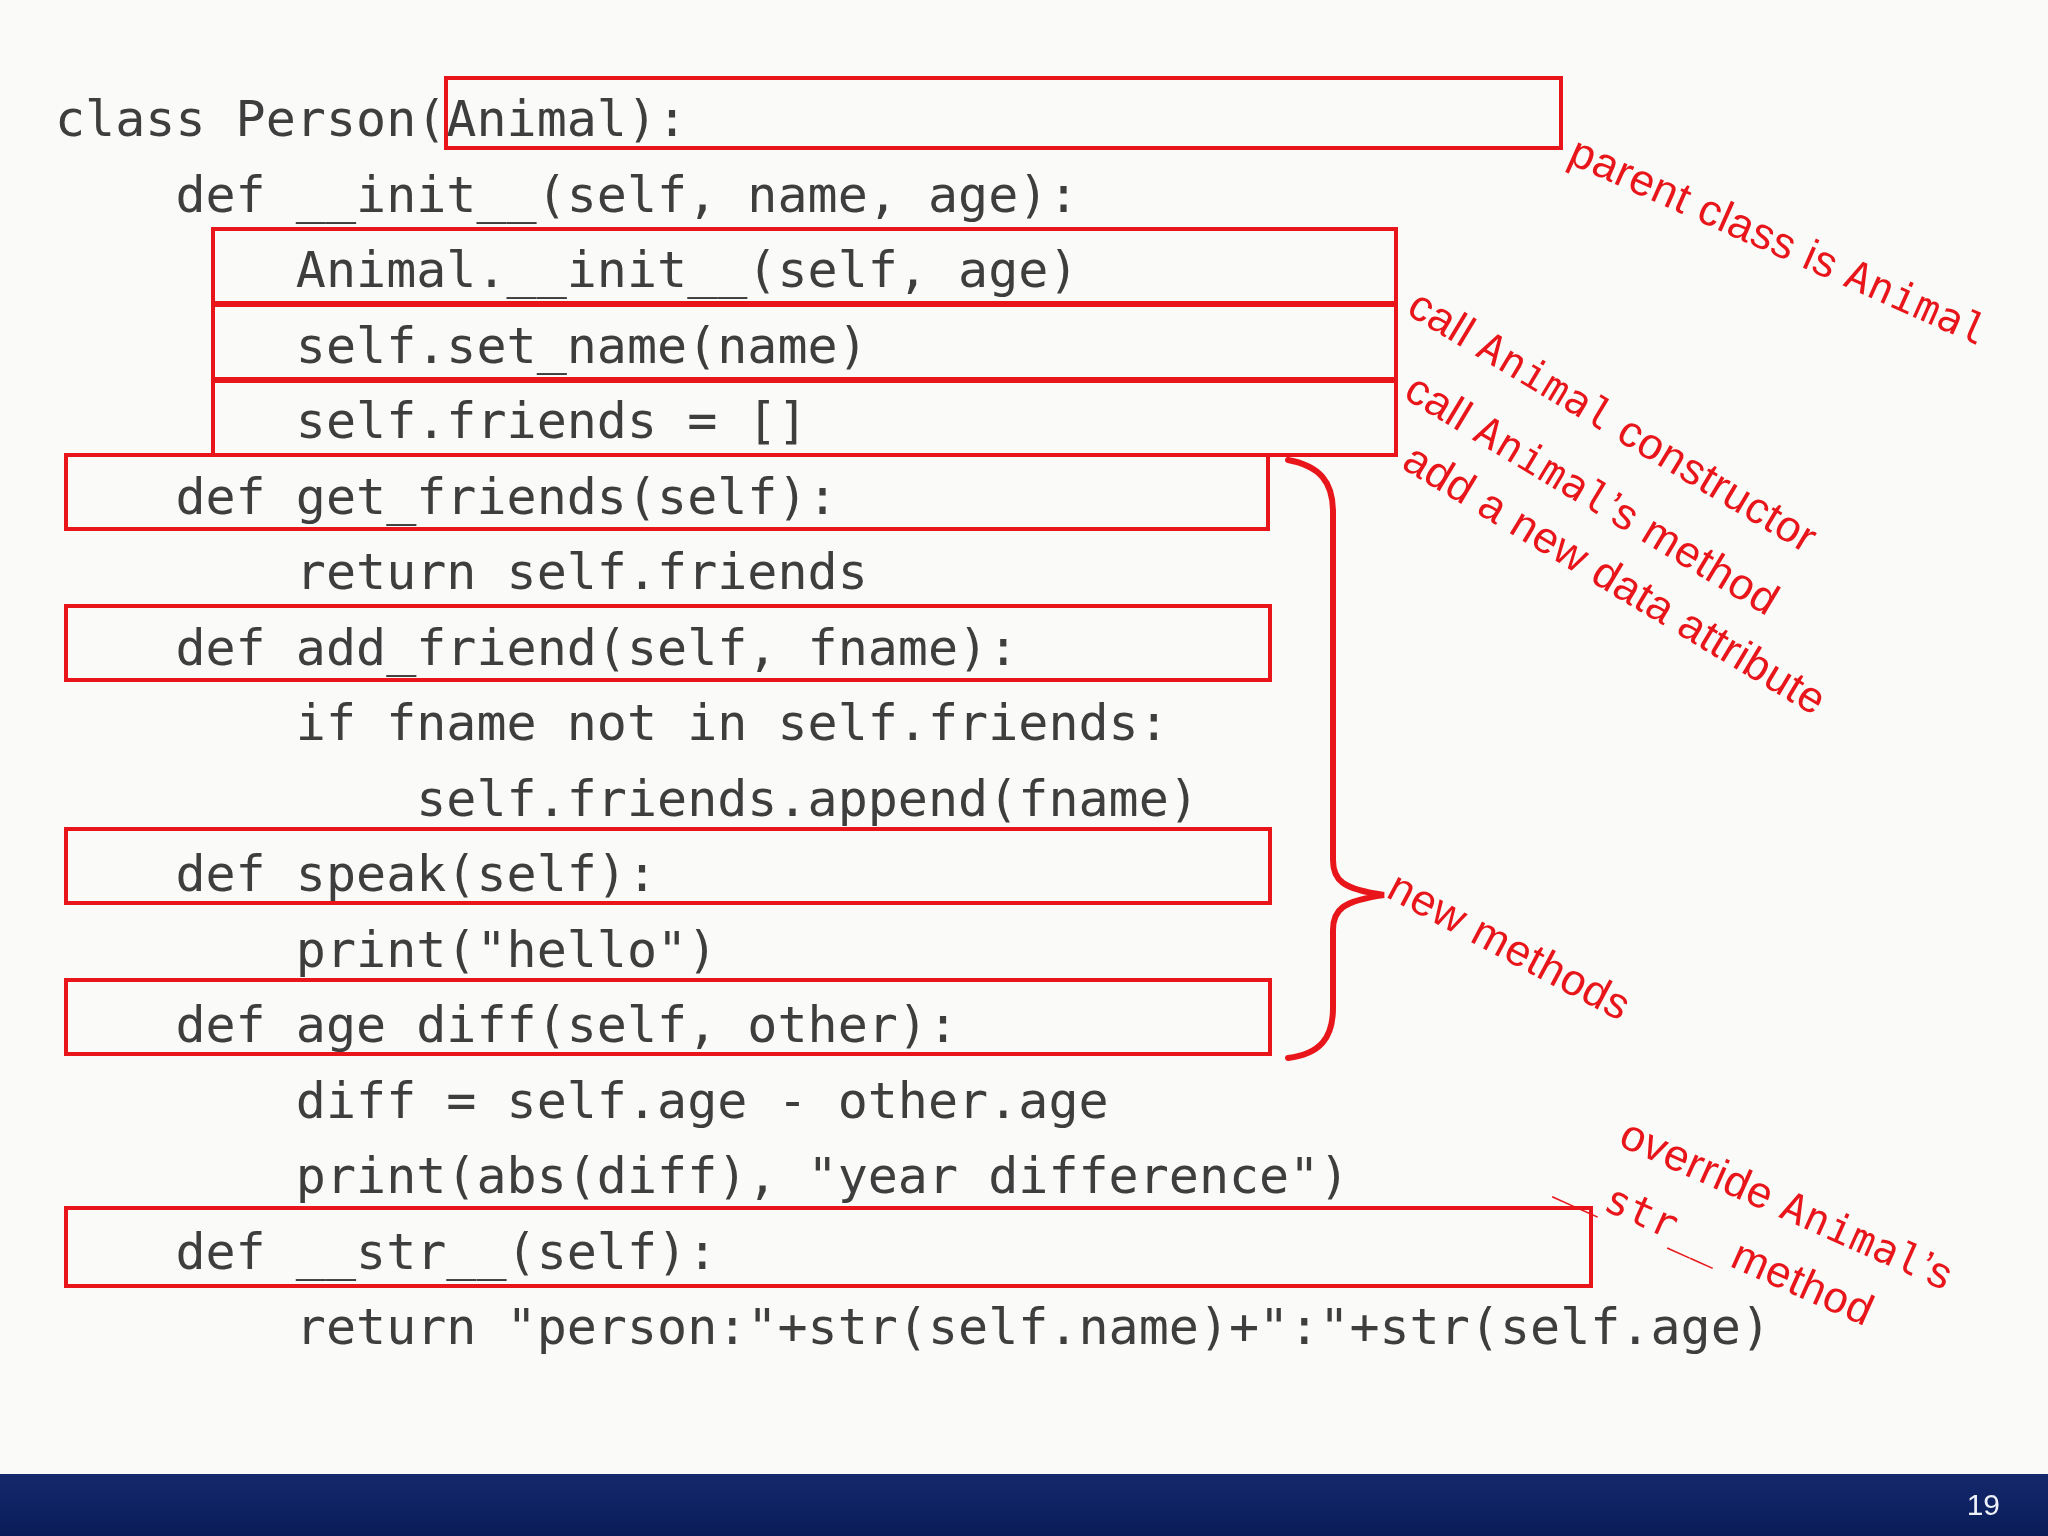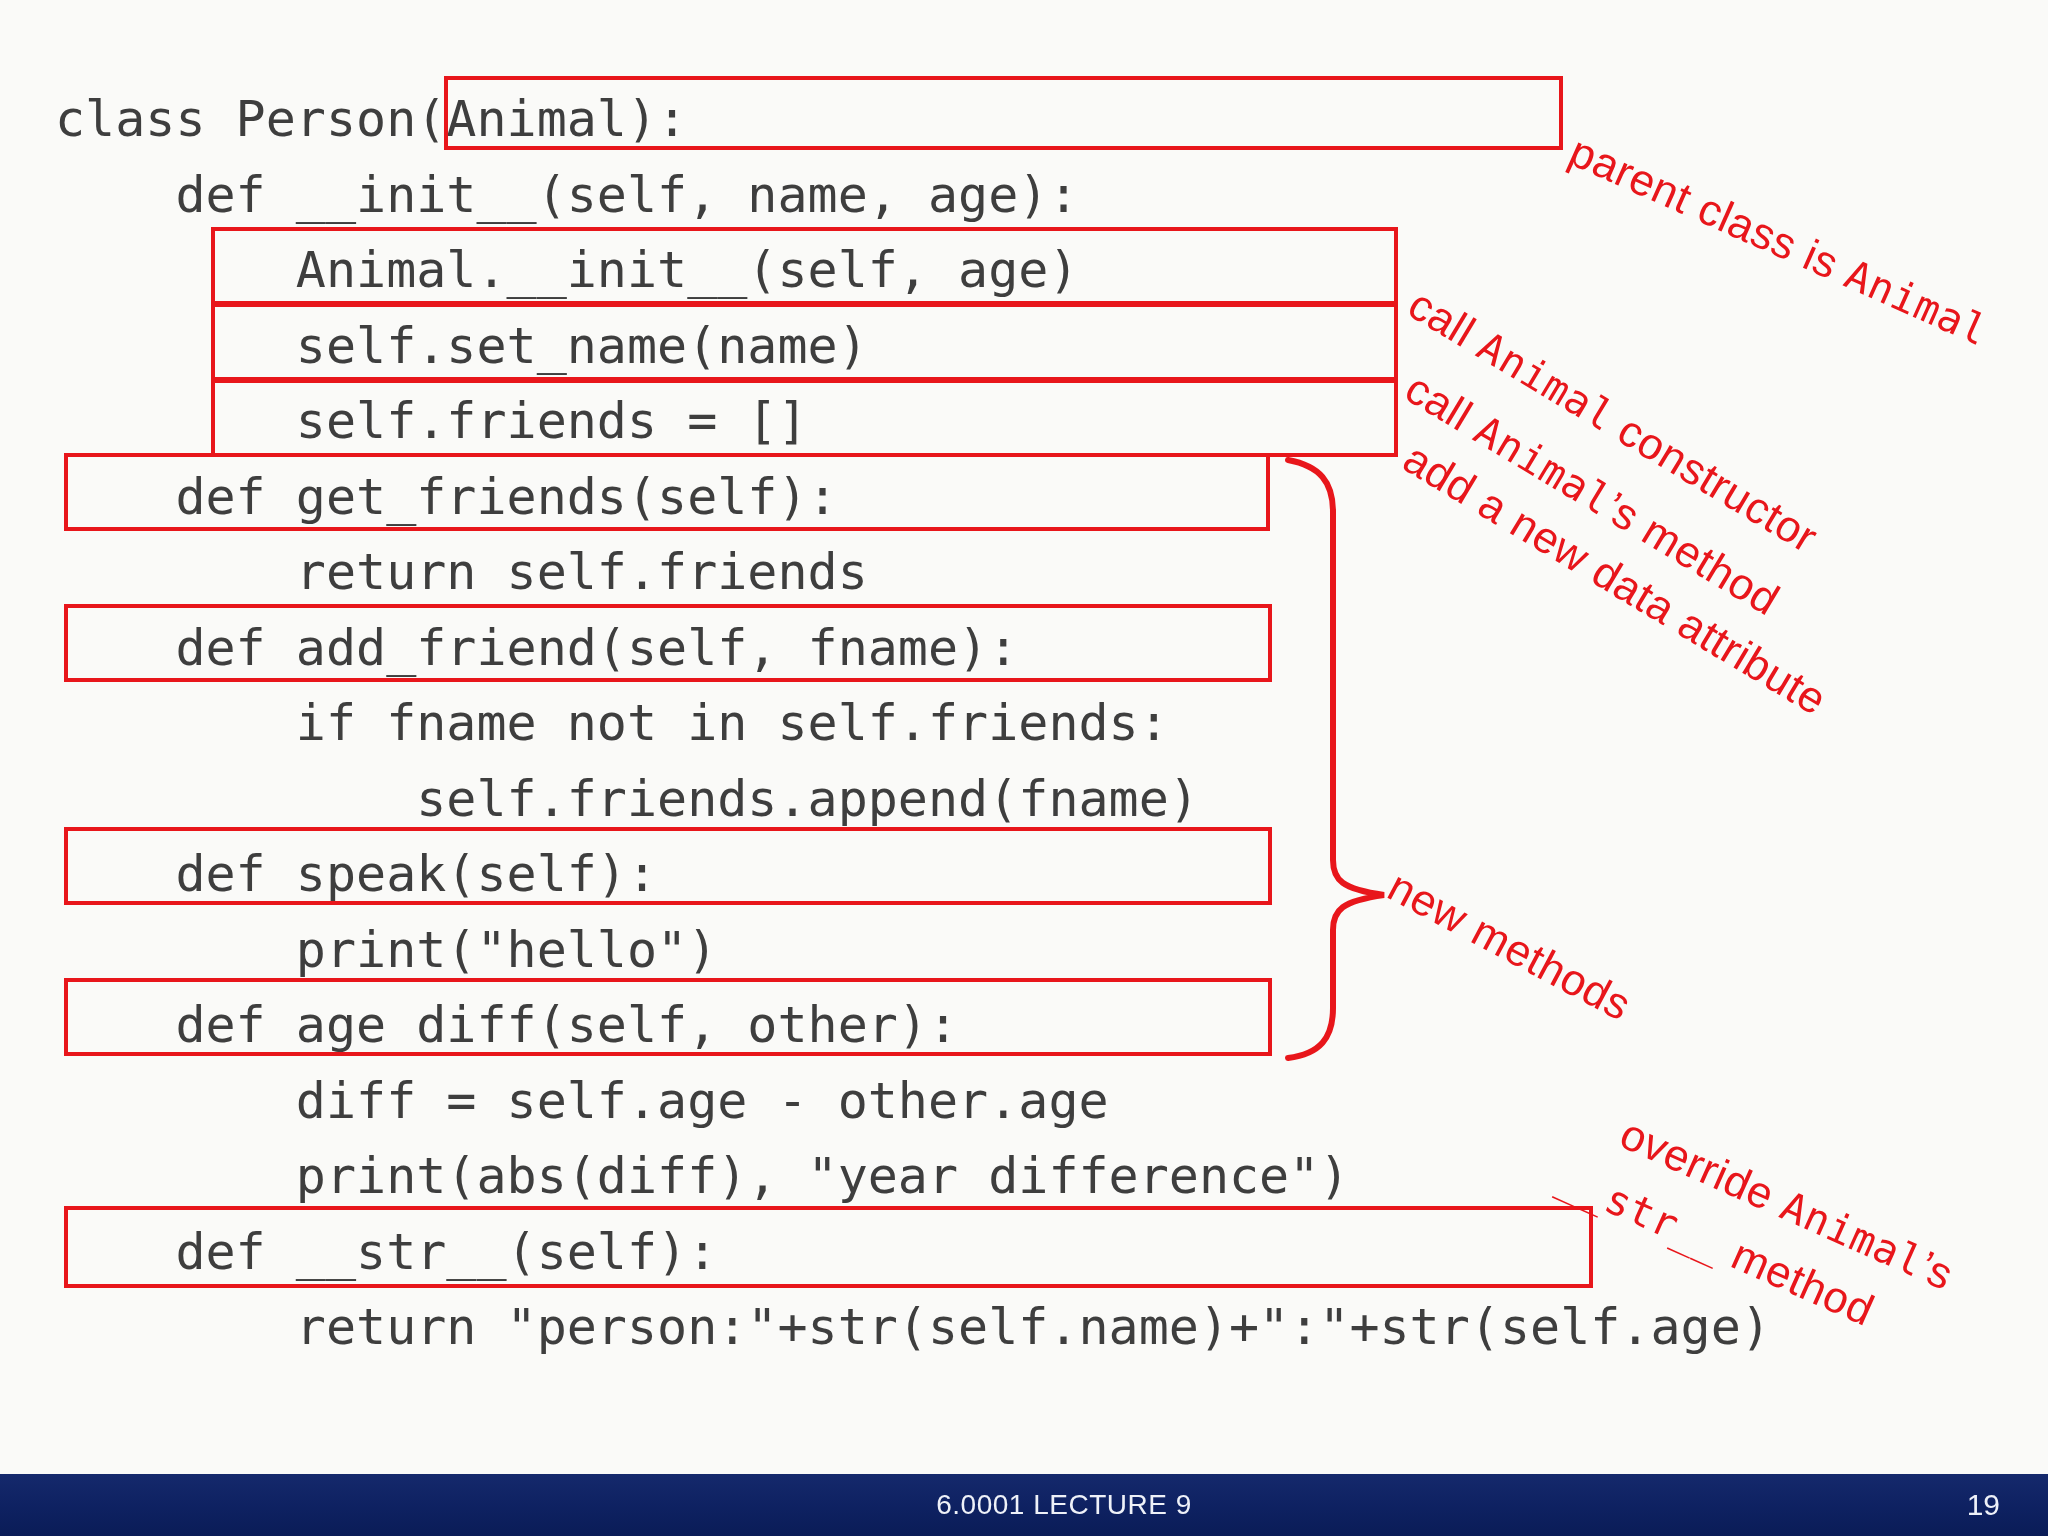--- a/index.html
+++ b/index.html
@@ -128,17 +128,16 @@
   <div class="ann a-override">
     <div>
       <span>override </span><span class="m">Animal</span><span>’s</span>
     </div>
     <div class="line2">
       <span class="m">__str__</span><span> method</span>
     </div>
   </div>
 
   <div class="footer">
-    <span class="lecture">6.0001 LECTURE 9</span>
     <span class="page">19</span>
   </div>
 
 </div>
 
 </body></html>

